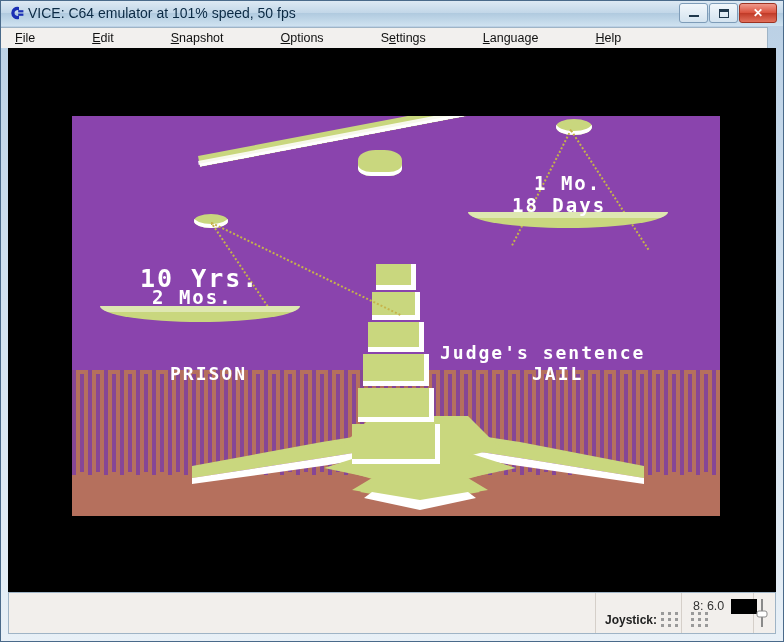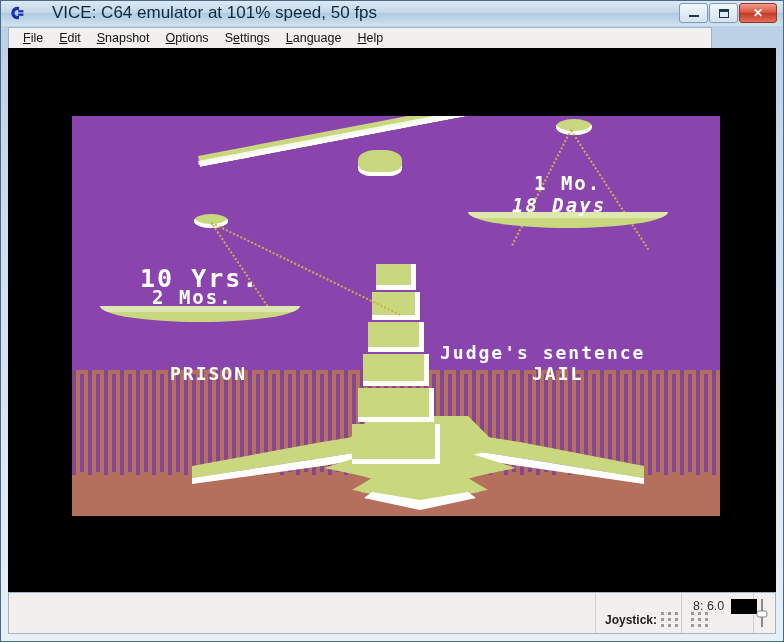--- a/index.html
+++ b/index.html
@@ -11,41 +11,41 @@
           background:linear-gradient(180deg,#b9cfe4 0%,#cfe0ef 40%,#e8f0f7 100%);
           box-sizing:border-box;}
   #frame-outline{position:absolute;left:0;top:0;width:784px;height:642px;
           border:1px solid #4a6a8a;box-sizing:border-box;pointer-events:none;}
 
   
   #titlebar{position:absolute;left:0;top:0;width:784px;height:26px;
             background:linear-gradient(180deg,#dfeaf4 0%,#c2d7e8 50%,#b0cadf 51%,#cfe2f0 100%);}
   #title-icon{position:absolute;left:6px;top:4px;width:18px;height:18px;}
   #title-text{position:absolute;left:28px;top:4px;height:18px;line-height:18px;
-              font-size:17px;color:#0b2a44;white-space:nowrap;margin-left:24px;}
+              font-size:14px;color:#0b2a44;white-space:nowrap;}
 
   .winbtn{position:absolute;top:3px;height:20px;border:1px solid #7e9cb8;
           border-radius:3px;box-sizing:border-box;cursor:default;}
   #btn-min{left:679px;width:29px;background:linear-gradient(180deg,#f2f7fb,#d4e3ef);}
   #btn-max{left:709px;width:29px;background:linear-gradient(180deg,#f2f7fb,#d4e3ef);}
   #btn-close{left:739px;width:38px;
              background:linear-gradient(180deg,#f09a8c,#d9503c 50%,#c03a27 51%,#e2705c);
              border-color:#9c3322;}
   .winbtn i{position:absolute;left:0;right:0;top:0;bottom:0;
             display:flex;align-items:center;justify-content:center;
             font-style:normal;font-size:11px;color:#20384c;}
   #btn-close i{color:#fff;font-weight:bold;font-size:12px;}
   .minglyph{width:10px;height:2px;background:#20384c;margin-top:6px;}
   .maxglyph{width:10px;height:9px;border:1px solid #20384c;box-sizing:border-box;}
   .maxglyph::after{content:"";display:block;height:2px;background:#20384c;}
 
   
-  #menubar{position:absolute;left:8px;top:27px;width:704px;height:21px;
+  #menubar{position:absolute;left:0;top:27px;width:768px;height:21px;
            background:#f2f0ee;border:1px solid #9fb4c6;border-bottom:none;
-           box-sizing:border-box;display:flex;align-items:center;padding-left:6px;}
+           box-sizing:border-box;display:flex;align-items:center;padding-left:6px;gap:41px;}
   .menuitem{font-size:12.5px;color:#111;padding:2px 8px;white-space:nowrap;cursor:default;}
   .menuitem u{text-decoration:underline;}
 
   
   #canvas-wrap{position:absolute;left:8px;top:48px;width:768px;height:544px;
                background:#000;overflow:hidden;}
   #c64{position:absolute;left:64px;top:68px;width:648px;height:400px;
        background:#8a44ad;overflow:hidden;}
 
   
@@ -175,21 +175,21 @@
       <div class="chain" style="left:500px;top:14px;width:130px;transform:rotate(117deg);"></div>
       <div class="chain" style="left:500px;top:14px;width:142px;transform:rotate(57deg);"></div>
 
       <div class="pan" style="left:28px;top:190px;width:200px;"></div>
       <div class="pan" style="left:396px;top:96px;width:200px;"></div>
 
       <div class="c64txt" style="left:68px;top:148px;font-size:25px;">10 Yrs.</div>
       <div class="c64txt" style="left:80px;top:170px;font-size:19px;">2 Mos.</div>
 
       <div class="c64txt" style="left:462px;top:56px;font-size:19px;">1 Mo.</div>
-      <div class="c64txt" style="left:440px;top:78px;font-size:19px;font-style:italic;">18 Days</div>
+      <div class="c64txt" style="left:440px;top:78px;font-size:19px;">18 Days</div>
 
       <div class="c64txt" style="left:98px;top:247px;font-size:18px;">PRISON</div>
 
       <div class="c64txt" style="left:368px;top:226px;font-size:18px;">Judge's sentence</div>
       <div class="c64txt" style="left:448px;top:247px;font-size:18px;padding-left:12px;">JAIL</div>
 
     </div>
   </div>
 
   <div id="statusbar">

